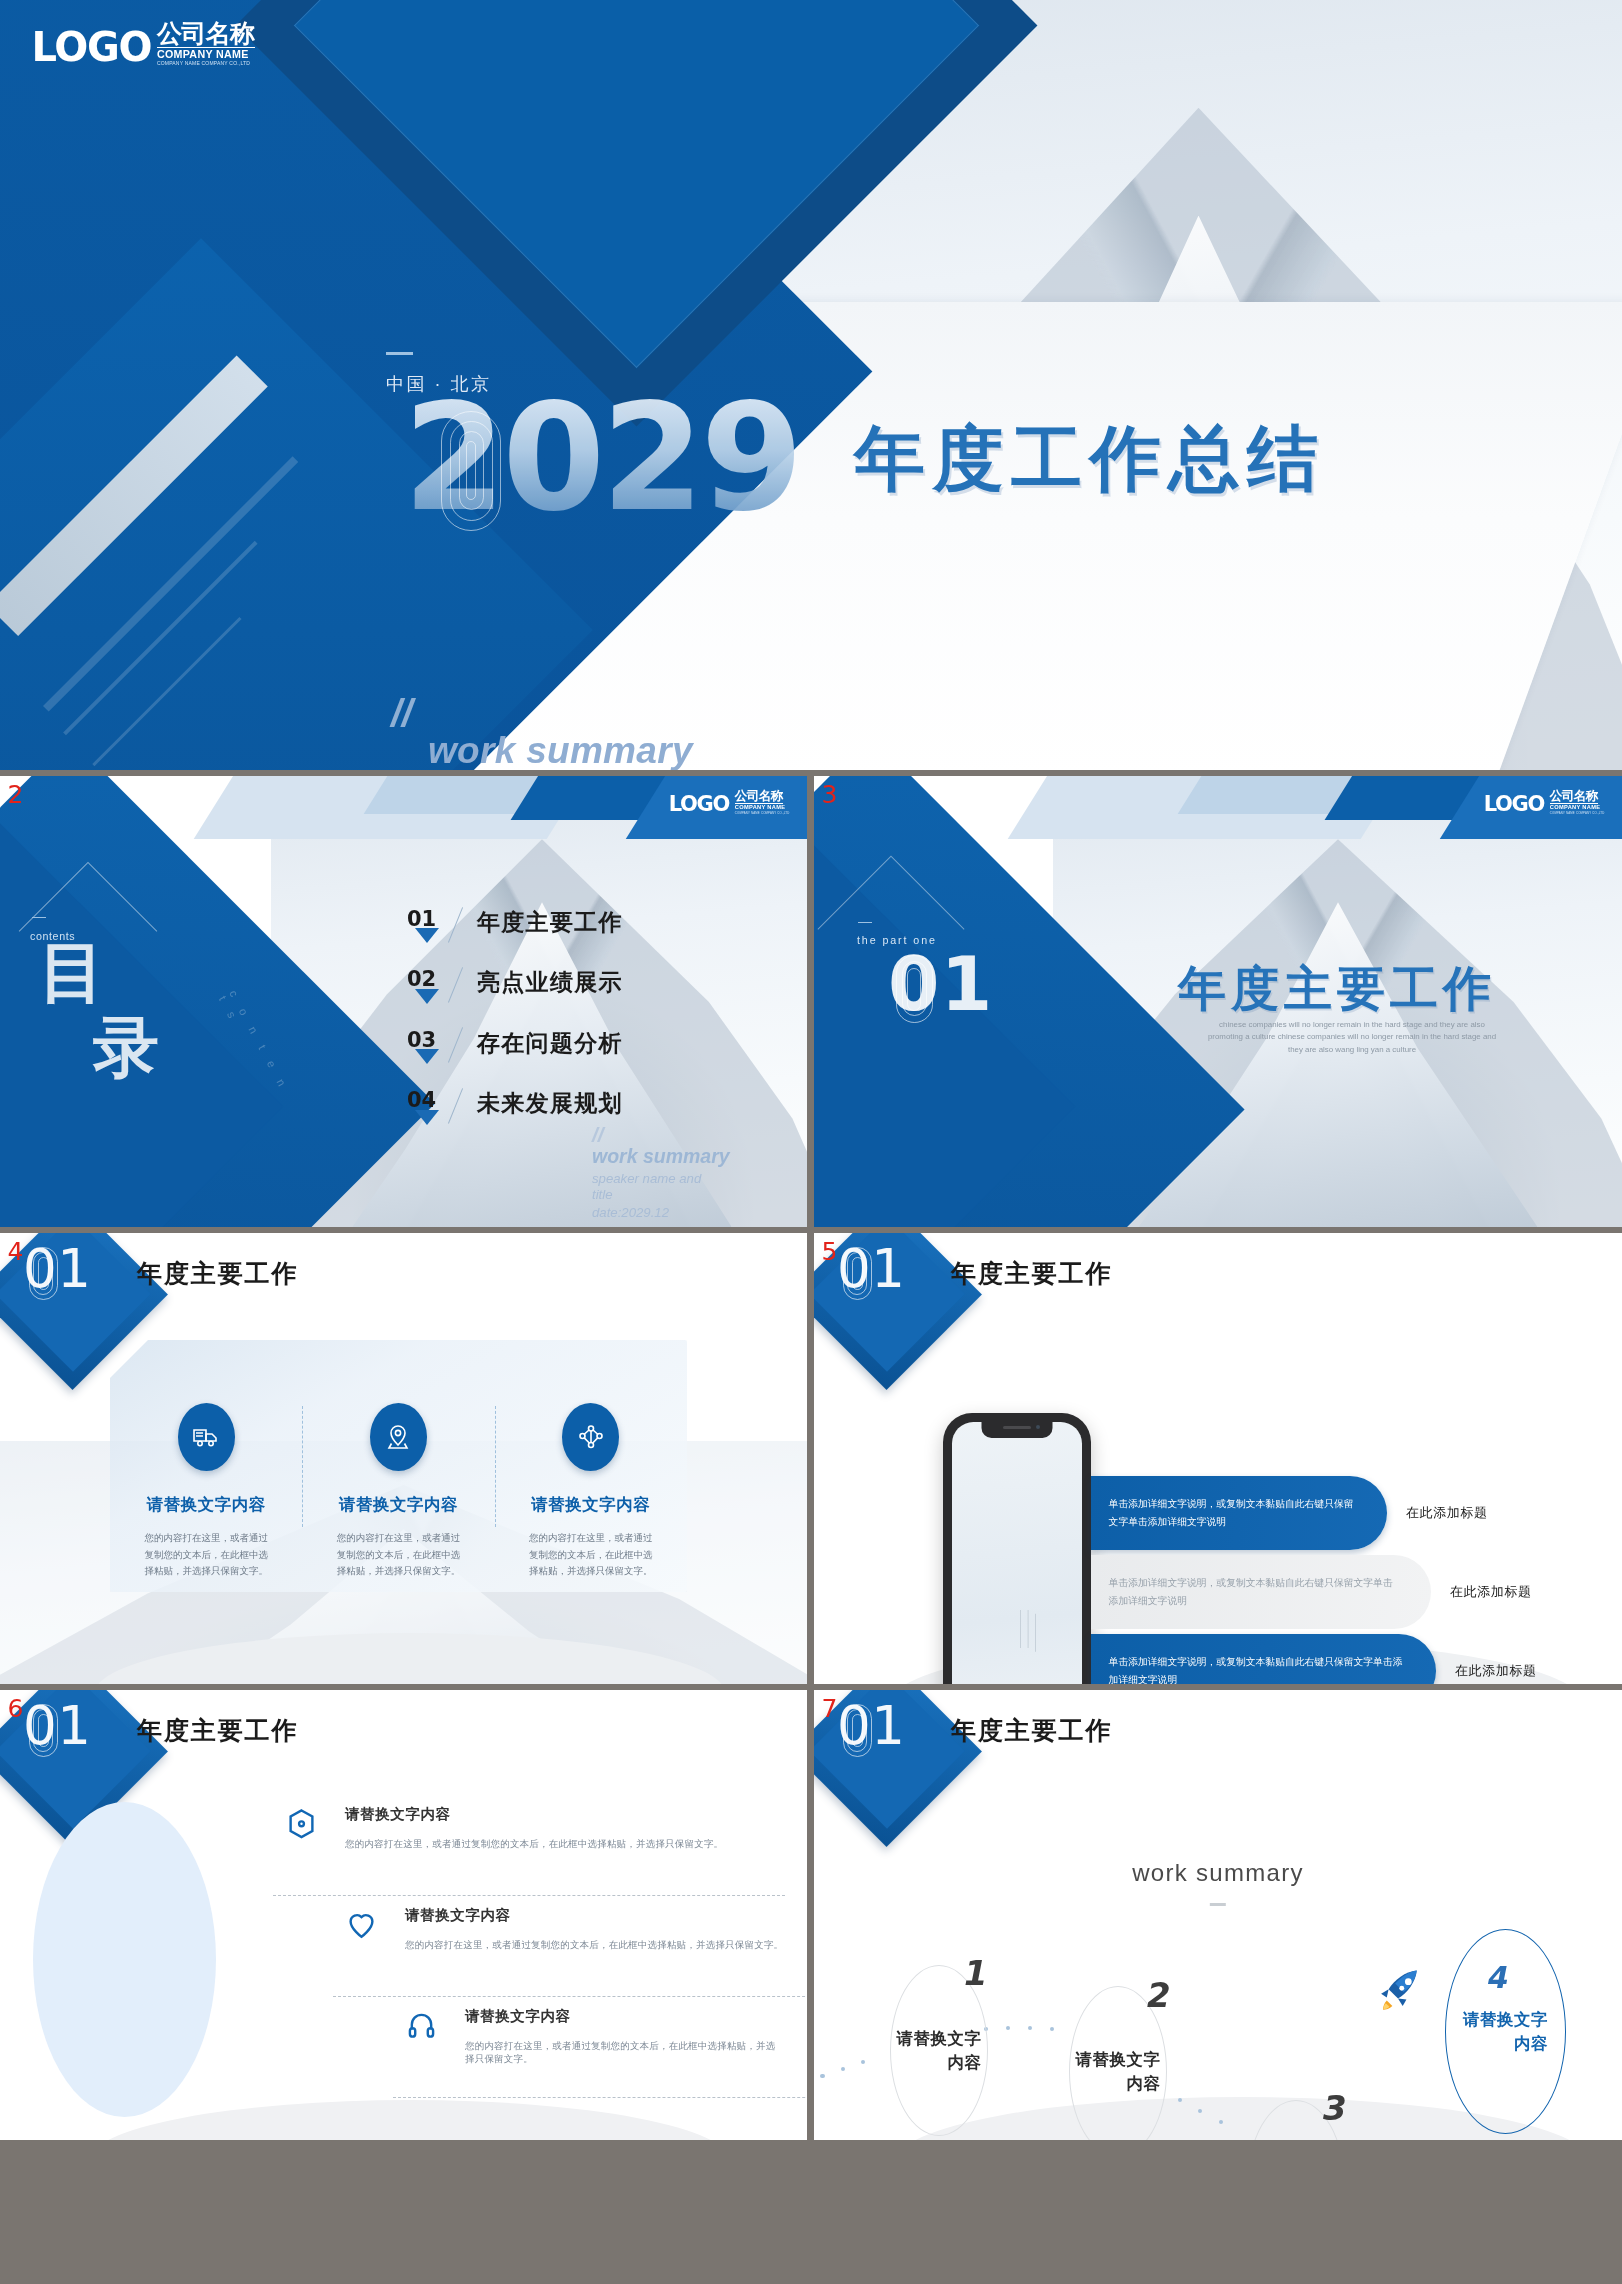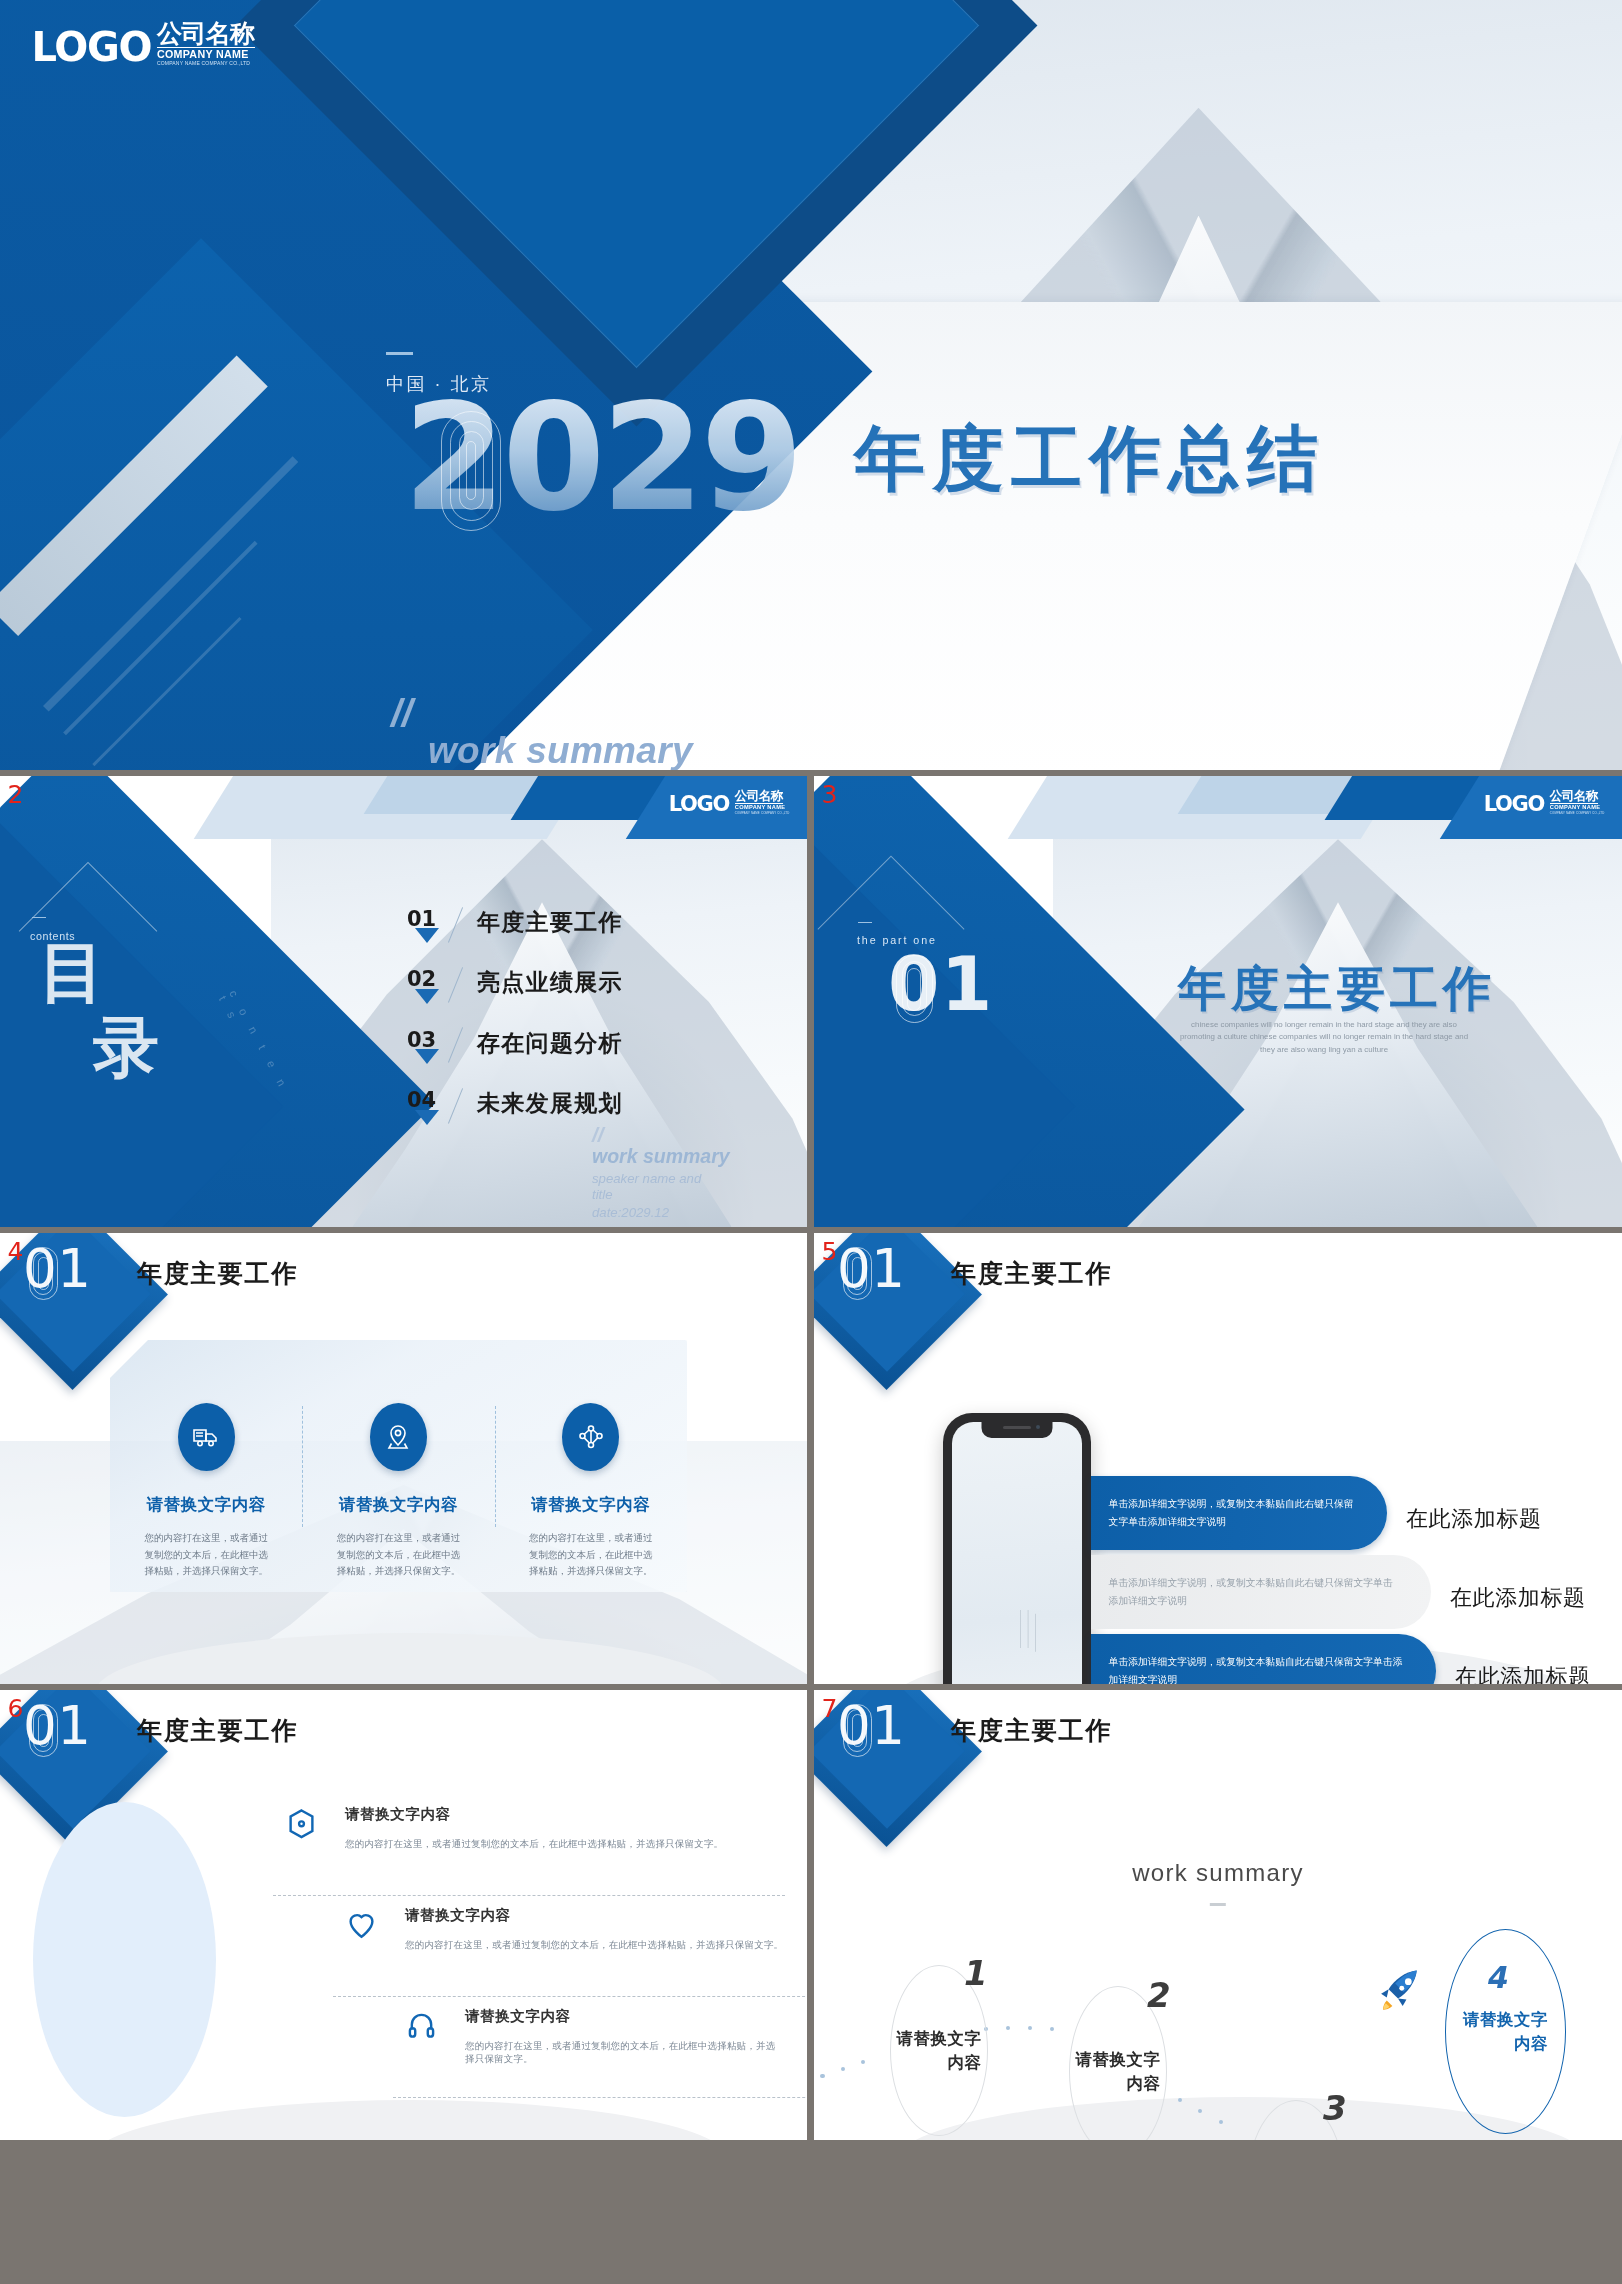--- a/index.html
+++ b/index.html
@@ -155,21 +155,21 @@
   
   #s3 .mtn{left:239px;top:0;width:570px;height:451px;}
   .s3-leftpanel{position:absolute;left:-208px;top:69px;width:529px;height:529px;background:linear-gradient(140deg,#0e63ad,#0a5398);transform:rotate(45deg);}
   .s3-leftpanel2{position:absolute;left:-271px;top:110px;width:441px;height:441px;background:#0c5aa2;transform:rotate(45deg);}
   .s3-arrowline{position:absolute;left:25px;top:101px;width:104px;height:104px;border-top:1.9px solid rgba(255,255,255,.42);border-right:1.9px solid rgba(255,255,255,.42);transform:rotate(-45deg);}
   .s3-part{position:absolute;left:43px;top:158px;color:#d7e6f5;font-size:10.7px;letter-spacing:1.9px;}
   .s3-pline{position:absolute;left:44px;top:146px;width:14px;height:1.3px;background:#9dc1e2;}
   .s3-01{position:absolute;left:74px;top:171px;font-size:74px;font-weight:600;color:rgba(255,255,255,.9);font-family:"DejaVu Sans",sans-serif;line-height:1;letter-spacing:1.3px;}
   .s3-ring{position:absolute;border:1.3px solid rgba(255,255,255,.6);border-radius:31.5px;}
   .s3-title{position:absolute;left:364px;top:181px;font-size:48px;font-weight:800;color:#2673b9;letter-spacing:5px;text-shadow:1.3px 1.9px 0 rgba(40,90,150,.15);}
-  .s3-sub{position:absolute;left:362px;top:243px;width:296px;text-align:center;font-size:7.9px;color:#8e9aa6;line-height:1.55;}
+  .s3-sub{position:absolute;left:390px;top:243px;width:296px;text-align:center;font-size:7.9px;color:#8e9aa6;line-height:1.55;}
 
   
   .hdr-badge{position:absolute;left:5px;top:-6.3px;width:135px;height:135px;background:linear-gradient(150deg,#1a73c0,#0a5294);transform:rotate(45deg);box-shadow:2.5px 3.8px 8.8px rgba(20,50,90,.25);}
   .hdr-badge-in{position:absolute;left:17.6px;top:6.3px;width:110px;height:110px;background:#1468b3;transform:rotate(45deg);}
   .hdr-01{position:absolute;left:23px;top:8.8px;font-size:53px;font-weight:500;color:rgba(255,255,255,.95);font-family:"DejaVu Sans",sans-serif;line-height:1;letter-spacing:0.6px;z-index:5;}
   .hdr-ring{position:absolute;border:1.3px solid rgba(255,255,255,.62);border-radius:25px;z-index:6;}
   .hdr-title{position:absolute;left:137px;top:24px;font-size:25px;font-weight:700;color:#1b1b1b;letter-spacing:1.9px;z-index:5;}
 
   
   #s4 .mtn{left:-44px;top:208px;width:895px;height:315px;opacity:.55;}
@@ -202,21 +202,21 @@
   .s5-cam{position:absolute;left:50%;top:12px;margin-left:19px;width:4.4px;height:4.4px;border-radius:50%;background:#3d4a57;z-index:4;}
 
   .s5-bars{position:absolute;left:277px;top:243px;width:441px;}
   .s5-bar{position:relative;height:74px;margin-bottom:5px;}
   .s5-pill{position:absolute;left:0;top:0;height:74px;border-radius:0 38px 38px 0;display:flex;align-items:center;padding:0 33px 0 17.6px;}
   .s5-pill.on{background:linear-gradient(95deg,#0d5fa8,#1569b4);box-shadow:0 3.2px 7.6px rgba(20,60,105,.28);}
   .s5-pill.off{background:linear-gradient(95deg,#e9ebed,#f2f3f4);}
   .s5-pill .t{font-size:9.8px;line-height:1.85;}
   .s5-pill.on .t{color:#fff;}
   .s5-pill.off .t{color:#97a1ab;}
-  .s5-rlbl{position:absolute;font-size:22px;color:#1b1b1b;letter-spacing:0.6px;white-space:nowrap;}
+  .s5-rlbl{position:absolute;font-size:13px;color:#1b1b1b;letter-spacing:0.6px;white-space:nowrap;}
   .s5-floor{position:absolute;left:76px;bottom:-82px;width:693px;height:126px;border-radius:50%;background:#eff1f3;}
 
   
   .s6-ellipse{position:absolute;left:33px;top:112px;width:183px;height:315px;border-radius:50%;background:#e2eefb;}
   .s6-pyr{position:absolute;left:25px;top:93px;width:202px;height:296px;}
   .s6-tri{position:absolute;left:85px;top:0;width:0;height:0;border-left:49px solid transparent;border-right:49px solid transparent;border-bottom:74px solid #1a86e8;filter:drop-shadow(1.9px 4.4px 3.8px rgba(60,110,160,.28));}
   .s6-trap1{position:absolute;left:54px;top:101px;width:113px;height:74px;background:#105ea8;clip-path:polygon(22% 0,78% 0,100% 100%,0 100%);filter:drop-shadow(1.9px 4.4px 3.8px rgba(30,70,120,.3));}
   .s6-trap2{position:absolute;left:14px;top:202px;width:186px;height:82px;background:#124c8a;clip-path:polygon(23% 0,77% 0,100% 100%,0 100%);filter:drop-shadow(1.9px 4.4px 3.8px rgba(20,50,90,.32));}
   .s6-v1{position:absolute;left:85px;top:43px;width:98px;text-align:center;color:#fff;font-size:24px;font-family:"DejaVu Sans",sans-serif;}
   .s6-v2{position:absolute;left:54px;top:121px;width:113px;text-align:center;color:#fff;font-size:25px;font-family:"DejaVu Sans",sans-serif;}

